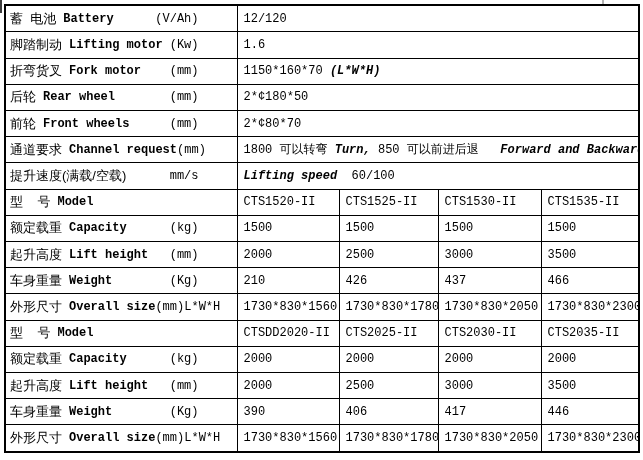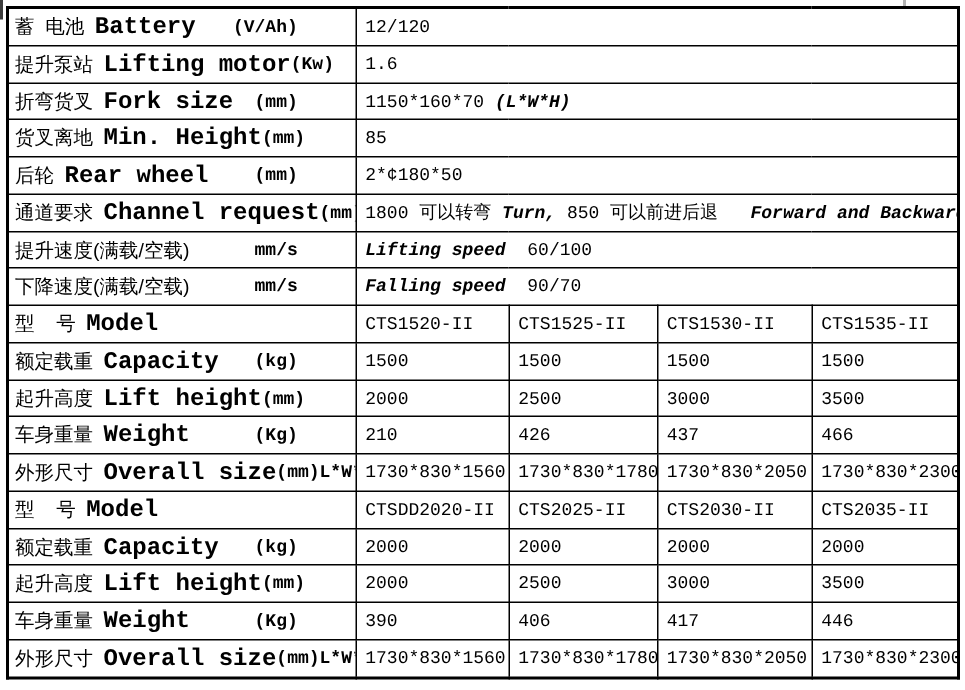--- a/index.html
+++ b/index.html
@@ -20,23 +20,23 @@
   .spec-table td{
     border:1px solid #000;
     padding:0;margin:0;
     vertical-align:middle;
     overflow:hidden;
     white-space:pre;
   }
   col.c0{width:232px;} col.c1{width:102px;} col.c2{width:99px;} col.c3{width:103px;} col.c4{width:98px;}
   .lbl{display:flex;align-items:center;padding-left:4px;}
   .zh{font-size:13px;}
-  .en{font-family:"Liberation Mono","DejaVu Sans Mono",monospace;font-weight:bold;font-size:16px;margin-left:7px;}
+  .en{font-family:"Liberation Mono","DejaVu Sans Mono",monospace;font-weight:bold;font-size:12px;margin-left:7px;}
   .en:empty{display:none;}
-  .unit{font-family:"Liberation Mono","DejaVu Sans Mono",monospace;font-weight:bold;font-size:12px;margin-left:auto;margin-right:38px;}
+  .unit{font-family:"Liberation Mono","DejaVu Sans Mono",monospace;font-weight:normal;font-size:12px;margin-left:auto;margin-right:38px;}
   .unit:empty{display:none;}
   td.vc{
     font-family:"Liberation Mono","DejaVu Sans Mono","DejaVu Sans",monospace;
     font-size:12px;padding-left:6px;
   }
   td.vc .b{font-weight:bold;font-style:italic;}
 </style>
 </head>
 <body>
 
@@ -58,81 +58,73 @@
         <span class="zh">蓄  电池</span>
         <span class="en">Battery</span>
         <span class="unit">(V/Ah)</span>
       </div></td>
       <td class="vc" colspan="4"><span>12/120</span></td>
     </tr>
 
 
     <tr>
       <td class="lc"><div class="lbl">
-        <span class="zh">提升泵站</span>
+        <span class="zh">脚踏制动</span>
         <span class="en">Lifting motor</span>
         <span class="unit">(Kw)</span>
       </div></td>
       <td class="vc" colspan="4"><span>1.6</span></td>
     </tr>
 
     <tr>
       <td class="lc"><div class="lbl">
         <span class="zh">折弯货叉</span>
-        <span class="en">Fork size</span>
+        <span class="en">Fork motor</span>
         <span class="unit">(mm)</span>
       </div></td>
       <td class="vc" colspan="4"><span>1150*160*70 </span><span class="b">(L*W*H)</span></td>
     </tr>
 
-    <tr>
-      <td class="lc"><div class="lbl">
-        <span class="zh">货叉离地</span>
-        <span class="en">Min. Height</span>
-        <span class="unit">(mm)</span>
-      </div></td>
-      <td class="vc" colspan="4"><span>85</span></td>
-    </tr>
 
     <tr>
       <td class="lc"><div class="lbl">
         <span class="zh">后轮</span>
         <span class="en">Rear wheel</span>
         <span class="unit">(mm)</span>
       </div></td>
       <td class="vc" colspan="4"><span>2*¢180*50</span></td>
     </tr>
 
+    <tr>
+      <td class="lc"><div class="lbl">
+        <span class="zh">前轮</span>
+        <span class="en">Front wheels</span>
+        <span class="unit">(mm)</span>
+      </div></td>
+      <td class="vc" colspan="4"><span>2*¢80*70</span></td>
+    </tr>
 
     <tr>
       <td class="lc"><div class="lbl">
         <span class="zh">通道要求</span>
         <span class="en">Channel request</span>
         <span class="unit">(mm)</span>
       </div></td>
       <td class="vc" colspan="4"><span>1800 可以转弯 </span><span class="b">Turn,</span><span> 850 可以前进后退   </span><span class="b">Forward and Backward</span></td>
     </tr>
 
     <tr>
       <td class="lc"><div class="lbl">
         <span class="zh">提升速度(满载/空载)</span>
         
         <span class="unit">mm/s</span>
       </div></td>
       <td class="vc" colspan="4"><span class="b">Lifting speed  </span><span>60/100</span></td>
     </tr>
 
-    <tr>
-      <td class="lc"><div class="lbl">
-        <span class="zh">下降速度(满载/空载)</span>
-        
-        <span class="unit">mm/s</span>
-      </div></td>
-      <td class="vc" colspan="4"><span class="b">Falling speed  </span><span>90/70</span></td>
-    </tr>
 
 
     <tr>
       <td class="lc"><div class="lbl">
         <span class="zh">型    号</span>
         <span class="en">Model</span>
         
       </div></td>
       <td class="vc">CTS1520-II</td>
       <td class="vc">CTS1525-II</td>

